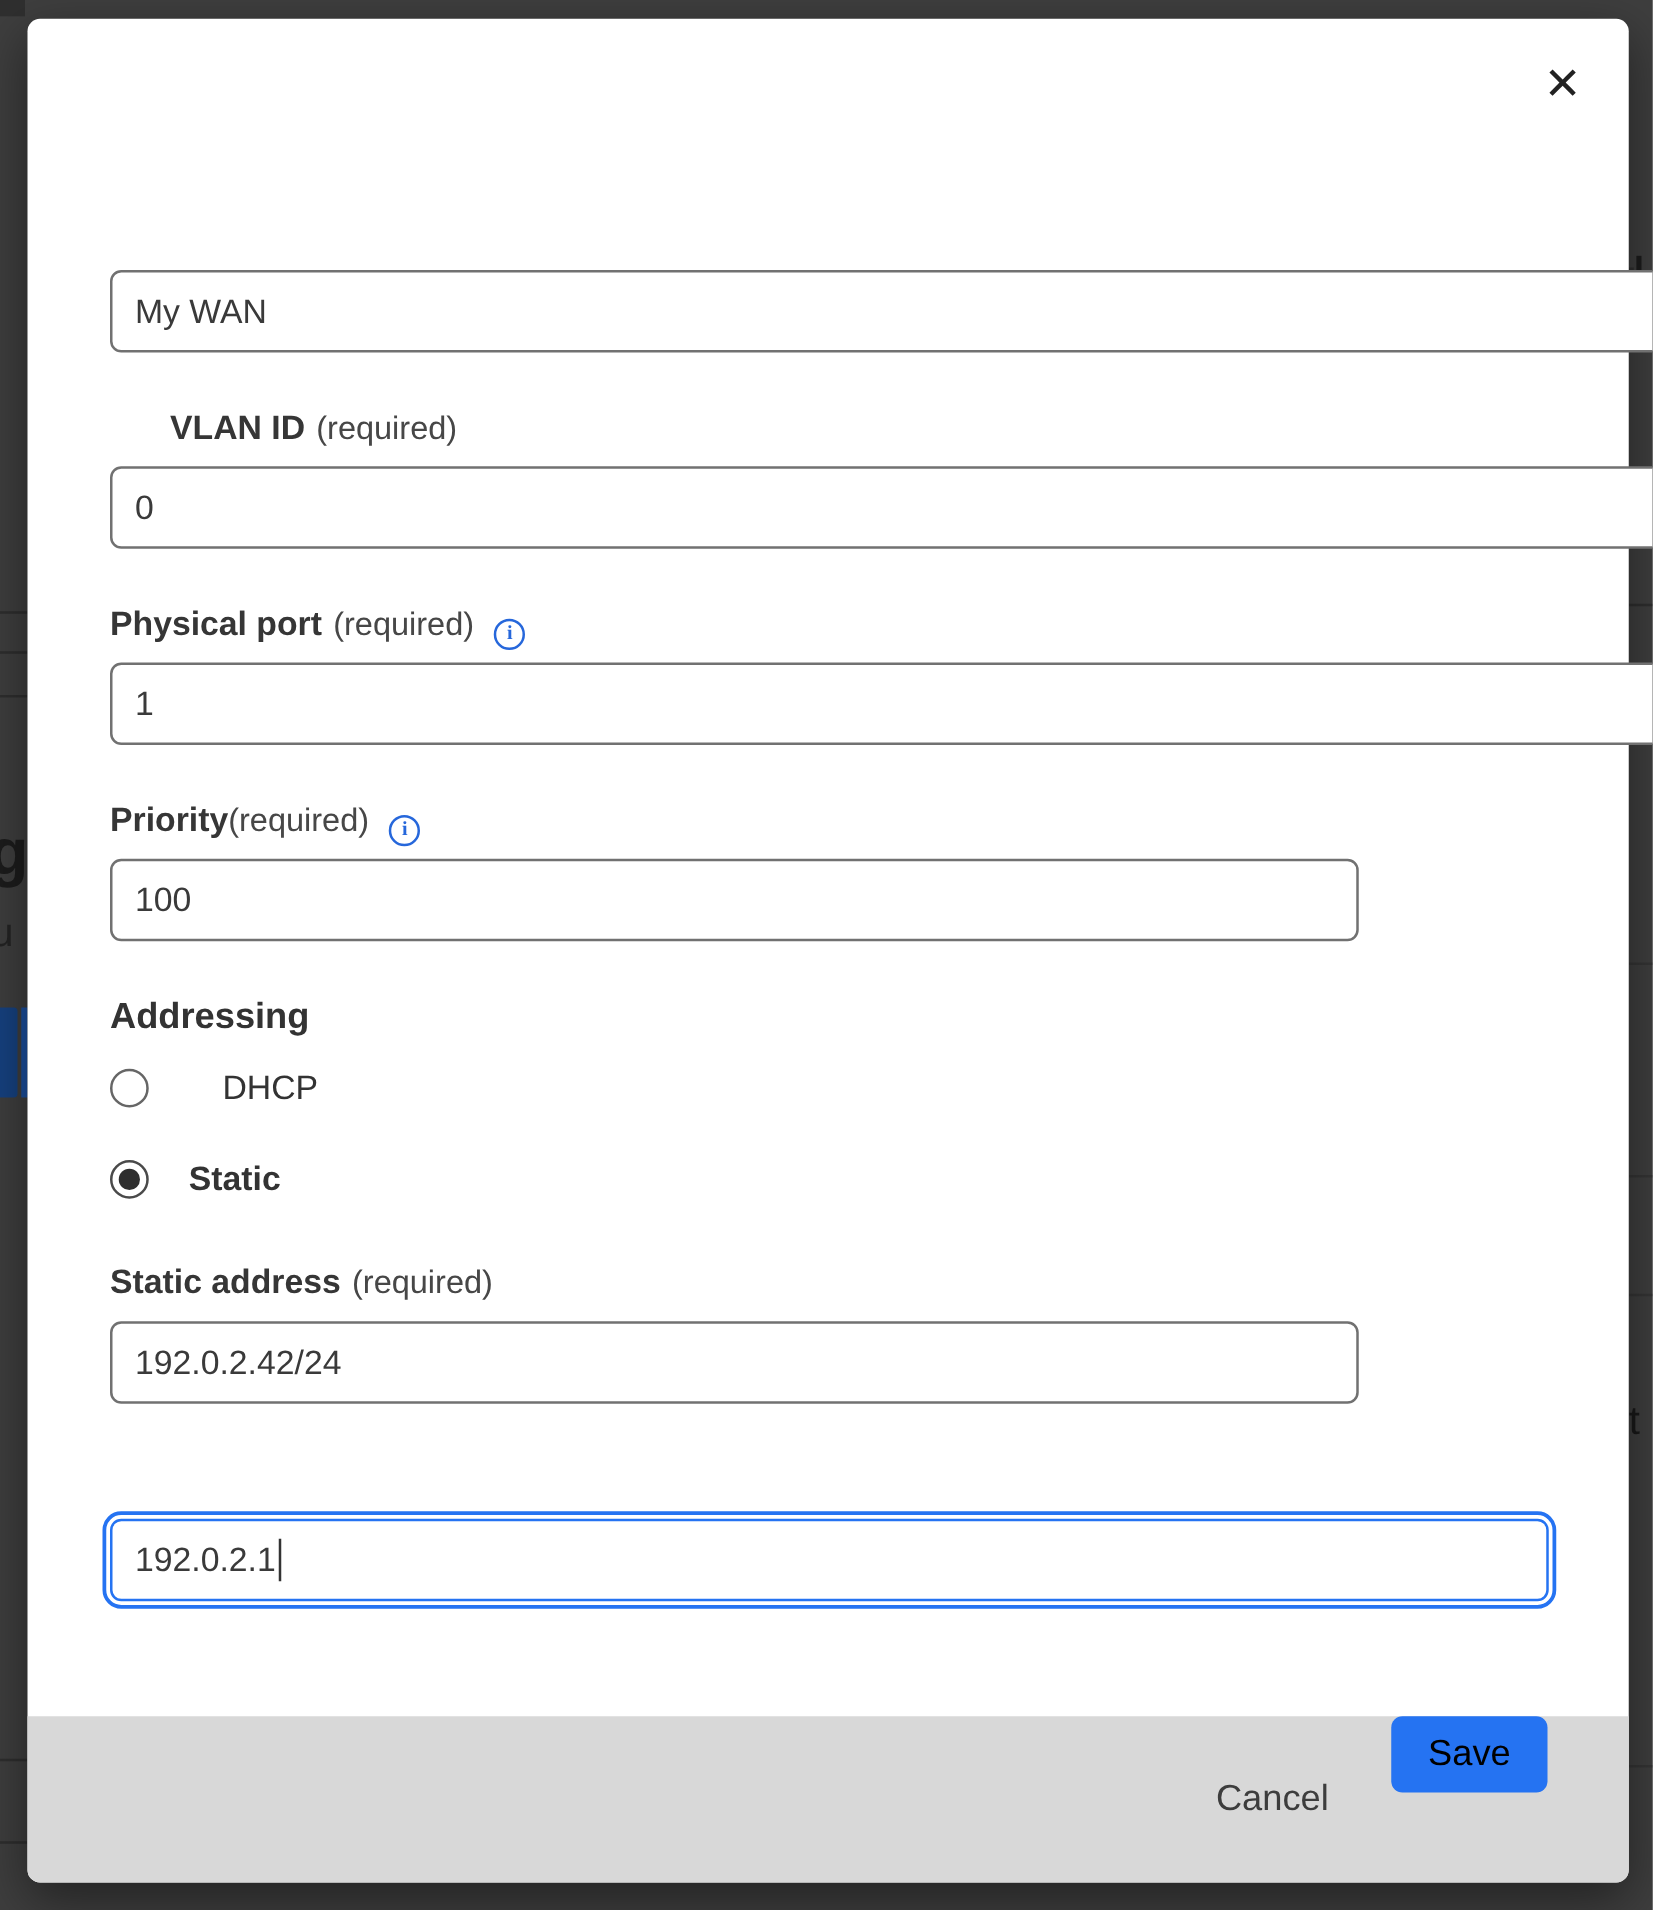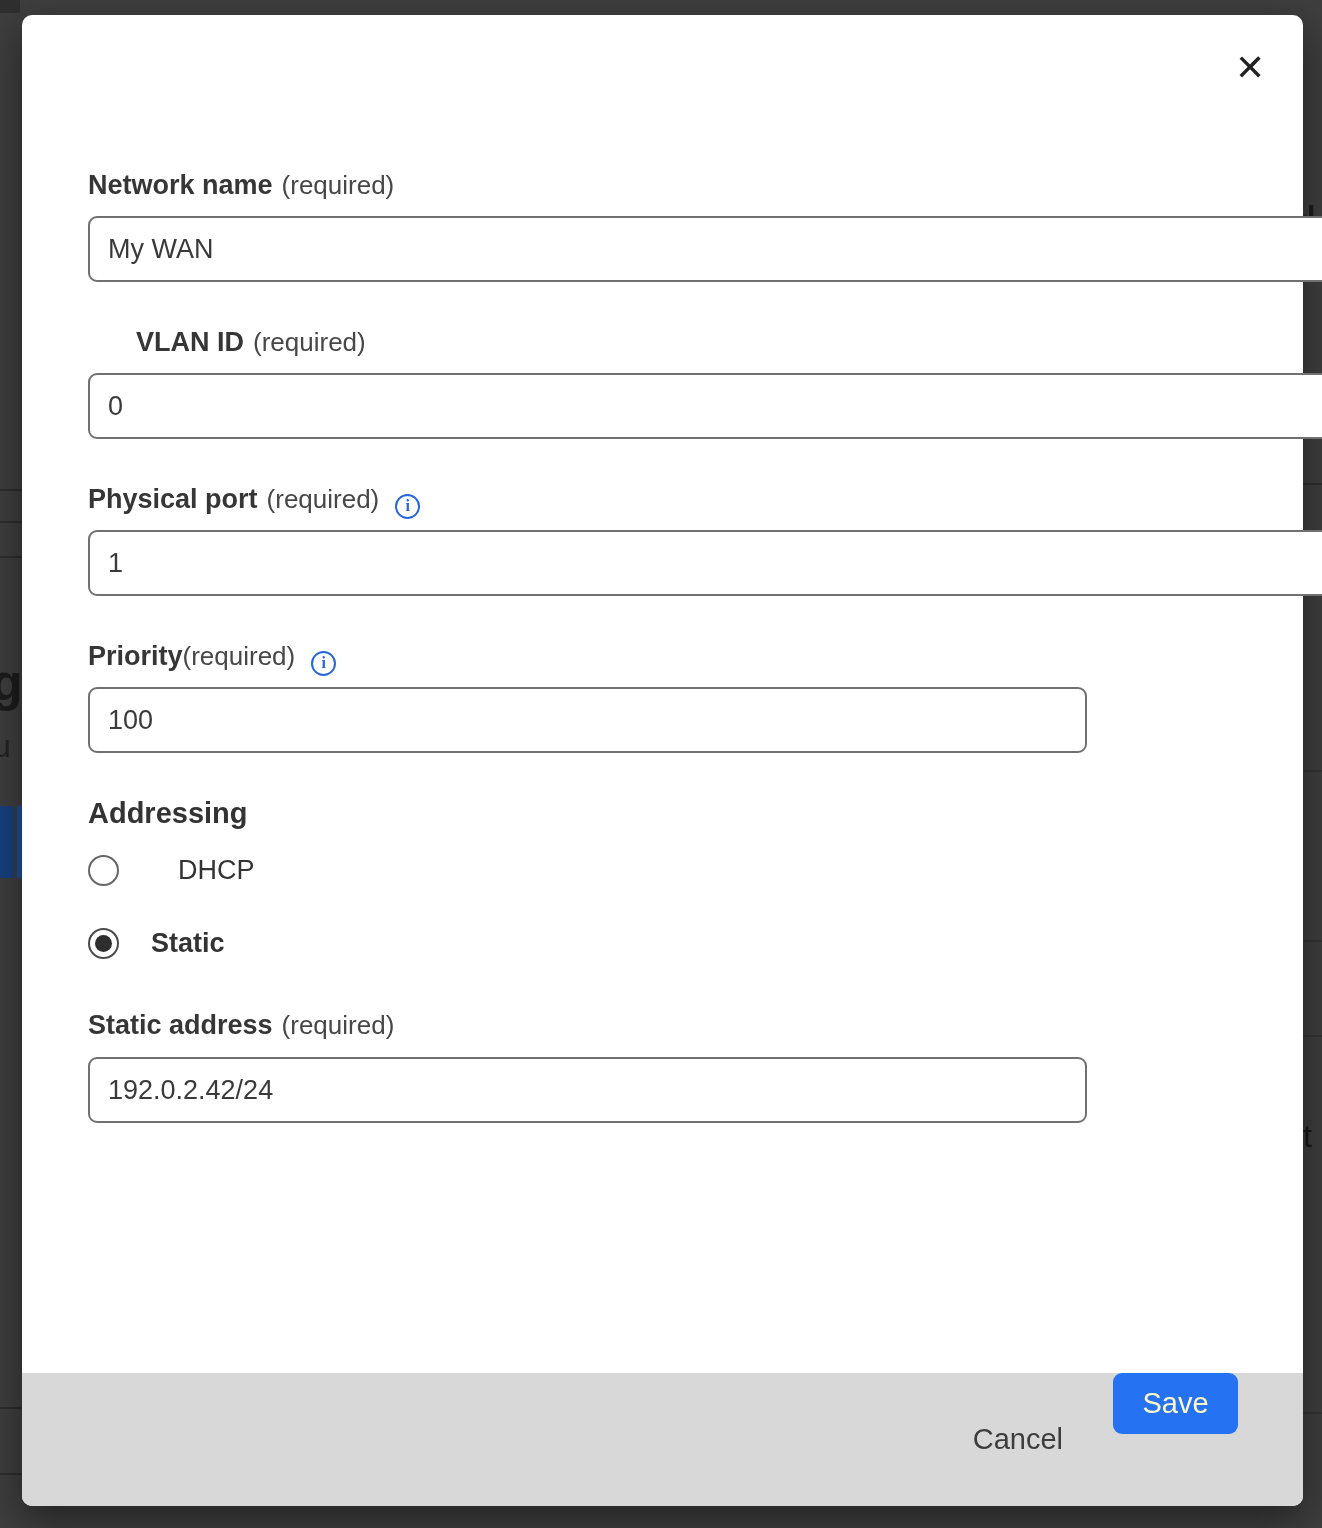--- a/index.html
+++ b/index.html
@@ -124,21 +124,21 @@
   }
   .cancel-btn {
     background: none; border: none; cursor: pointer;
     font-family: "Liberation Sans", sans-serif;
     font-size: 29px; color: #3d3d3d;
   }
   .save-btn {
     width: 125px; height: 61px;
     background: #2573f2; border: none; border-radius: 9px;
     font-family: "Liberation Sans", sans-serif;
-    font-size: 29px; color: #fef9c3;
+    font-size: 29px; color: #000000;
     cursor: pointer;
   }
 </style>
 </head>
 <body>
 
 <div class="bg-frag bg-corner" style="left:0;top:0;width:20px;height:13px;"></div>
 <div class="bg-frag bg-line" style="left:0;top:489px;width:22px;"></div>
 <div class="bg-frag bg-line" style="left:0;top:521px;width:22px;"></div>
 <div class="bg-frag bg-line" style="left:0;top:556px;width:22px;"></div>
@@ -159,23 +159,20 @@
 <div class="bg-frag bg-text" style="left:1303px;top:1118px;font-size:32px;font-weight:400;color:#181818;">t</div>
 <div class="bg-frag bg-line" style="left:1303px;top:1412px;width:19px;background:#343434;"></div>
 
 <div class="modal">
 
 
   <button class="close-btn">
     <span>✕</span>
   </button>
 
-  <div class="field-label" style="top:155px;">
-    <span class="label-strong">Network name</span><span class="label-required">(required)</span>
-  </div>
   <input class="text-input w-narrow" style="top: 201px;" type="text" value="My WAN">
 
   <div class="field-label" style="top:312px;margin-left:48px;">
     <span class="label-strong">VLAN ID</span><span class="label-required">(required)</span>
   </div>
   <input class="text-input w-narrow" style="top: 358px;" type="text" value="0">
 
   <div class="field-label" style="top:469px;">
     <span class="label-strong">Physical port</span><span class="label-required">(required)</span><span class="info-icon">
         <span>i</span>
@@ -202,19 +199,23 @@
         <span class="radio-dot"></span>
       </span>
     <span class="radio-label bold">Static</span>
   </div>
 
   <div class="field-label" style="top:995px;">
     <span class="label-strong">Static address</span><span class="label-required">(required)</span>
   </div>
   <input class="text-input w-wide" style="top: 1042px;" type="text" value="192.0.2.42/24">
 
+  <div class="focused-input" style="top:1200px;">
+    <span>192.0.2.1</span>
+    <span class="caret"></span>
+  </div>
 
   <div class="modal-footer">
     <button class="cancel-btn">Cancel</button>
     <button class="save-btn">Save</button>
   </div>
 
 </div>
 
 </body></html>

